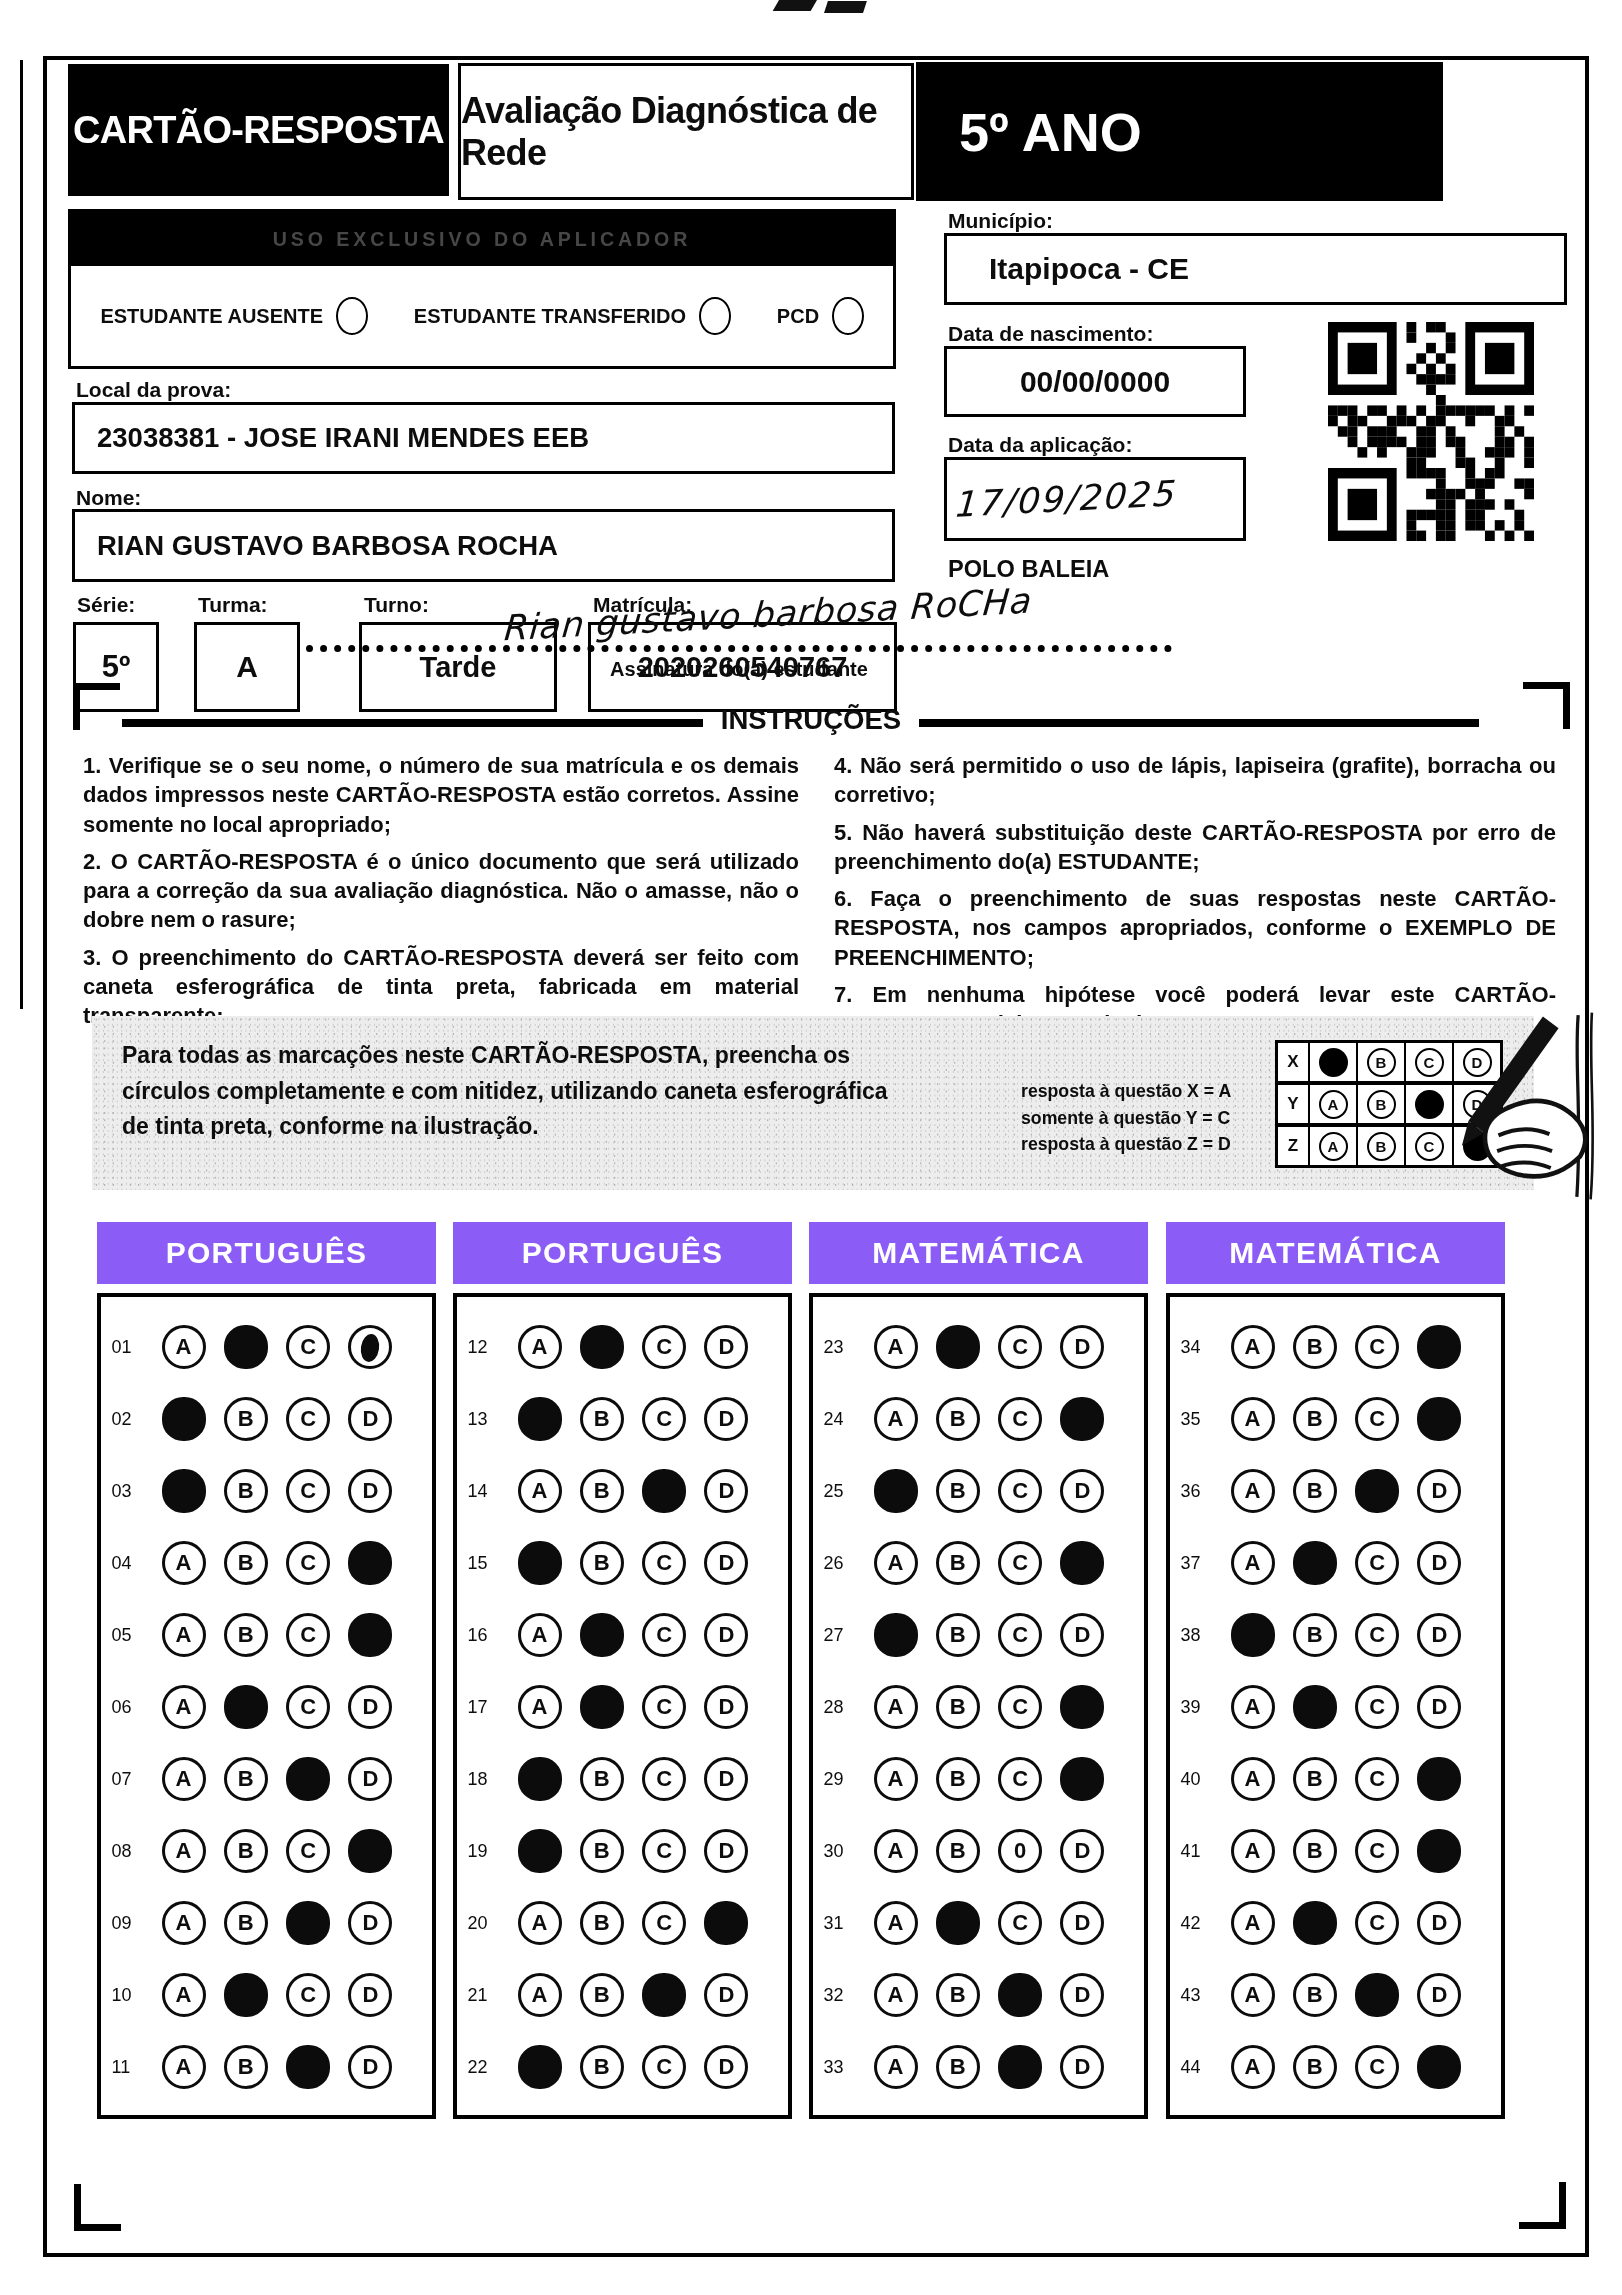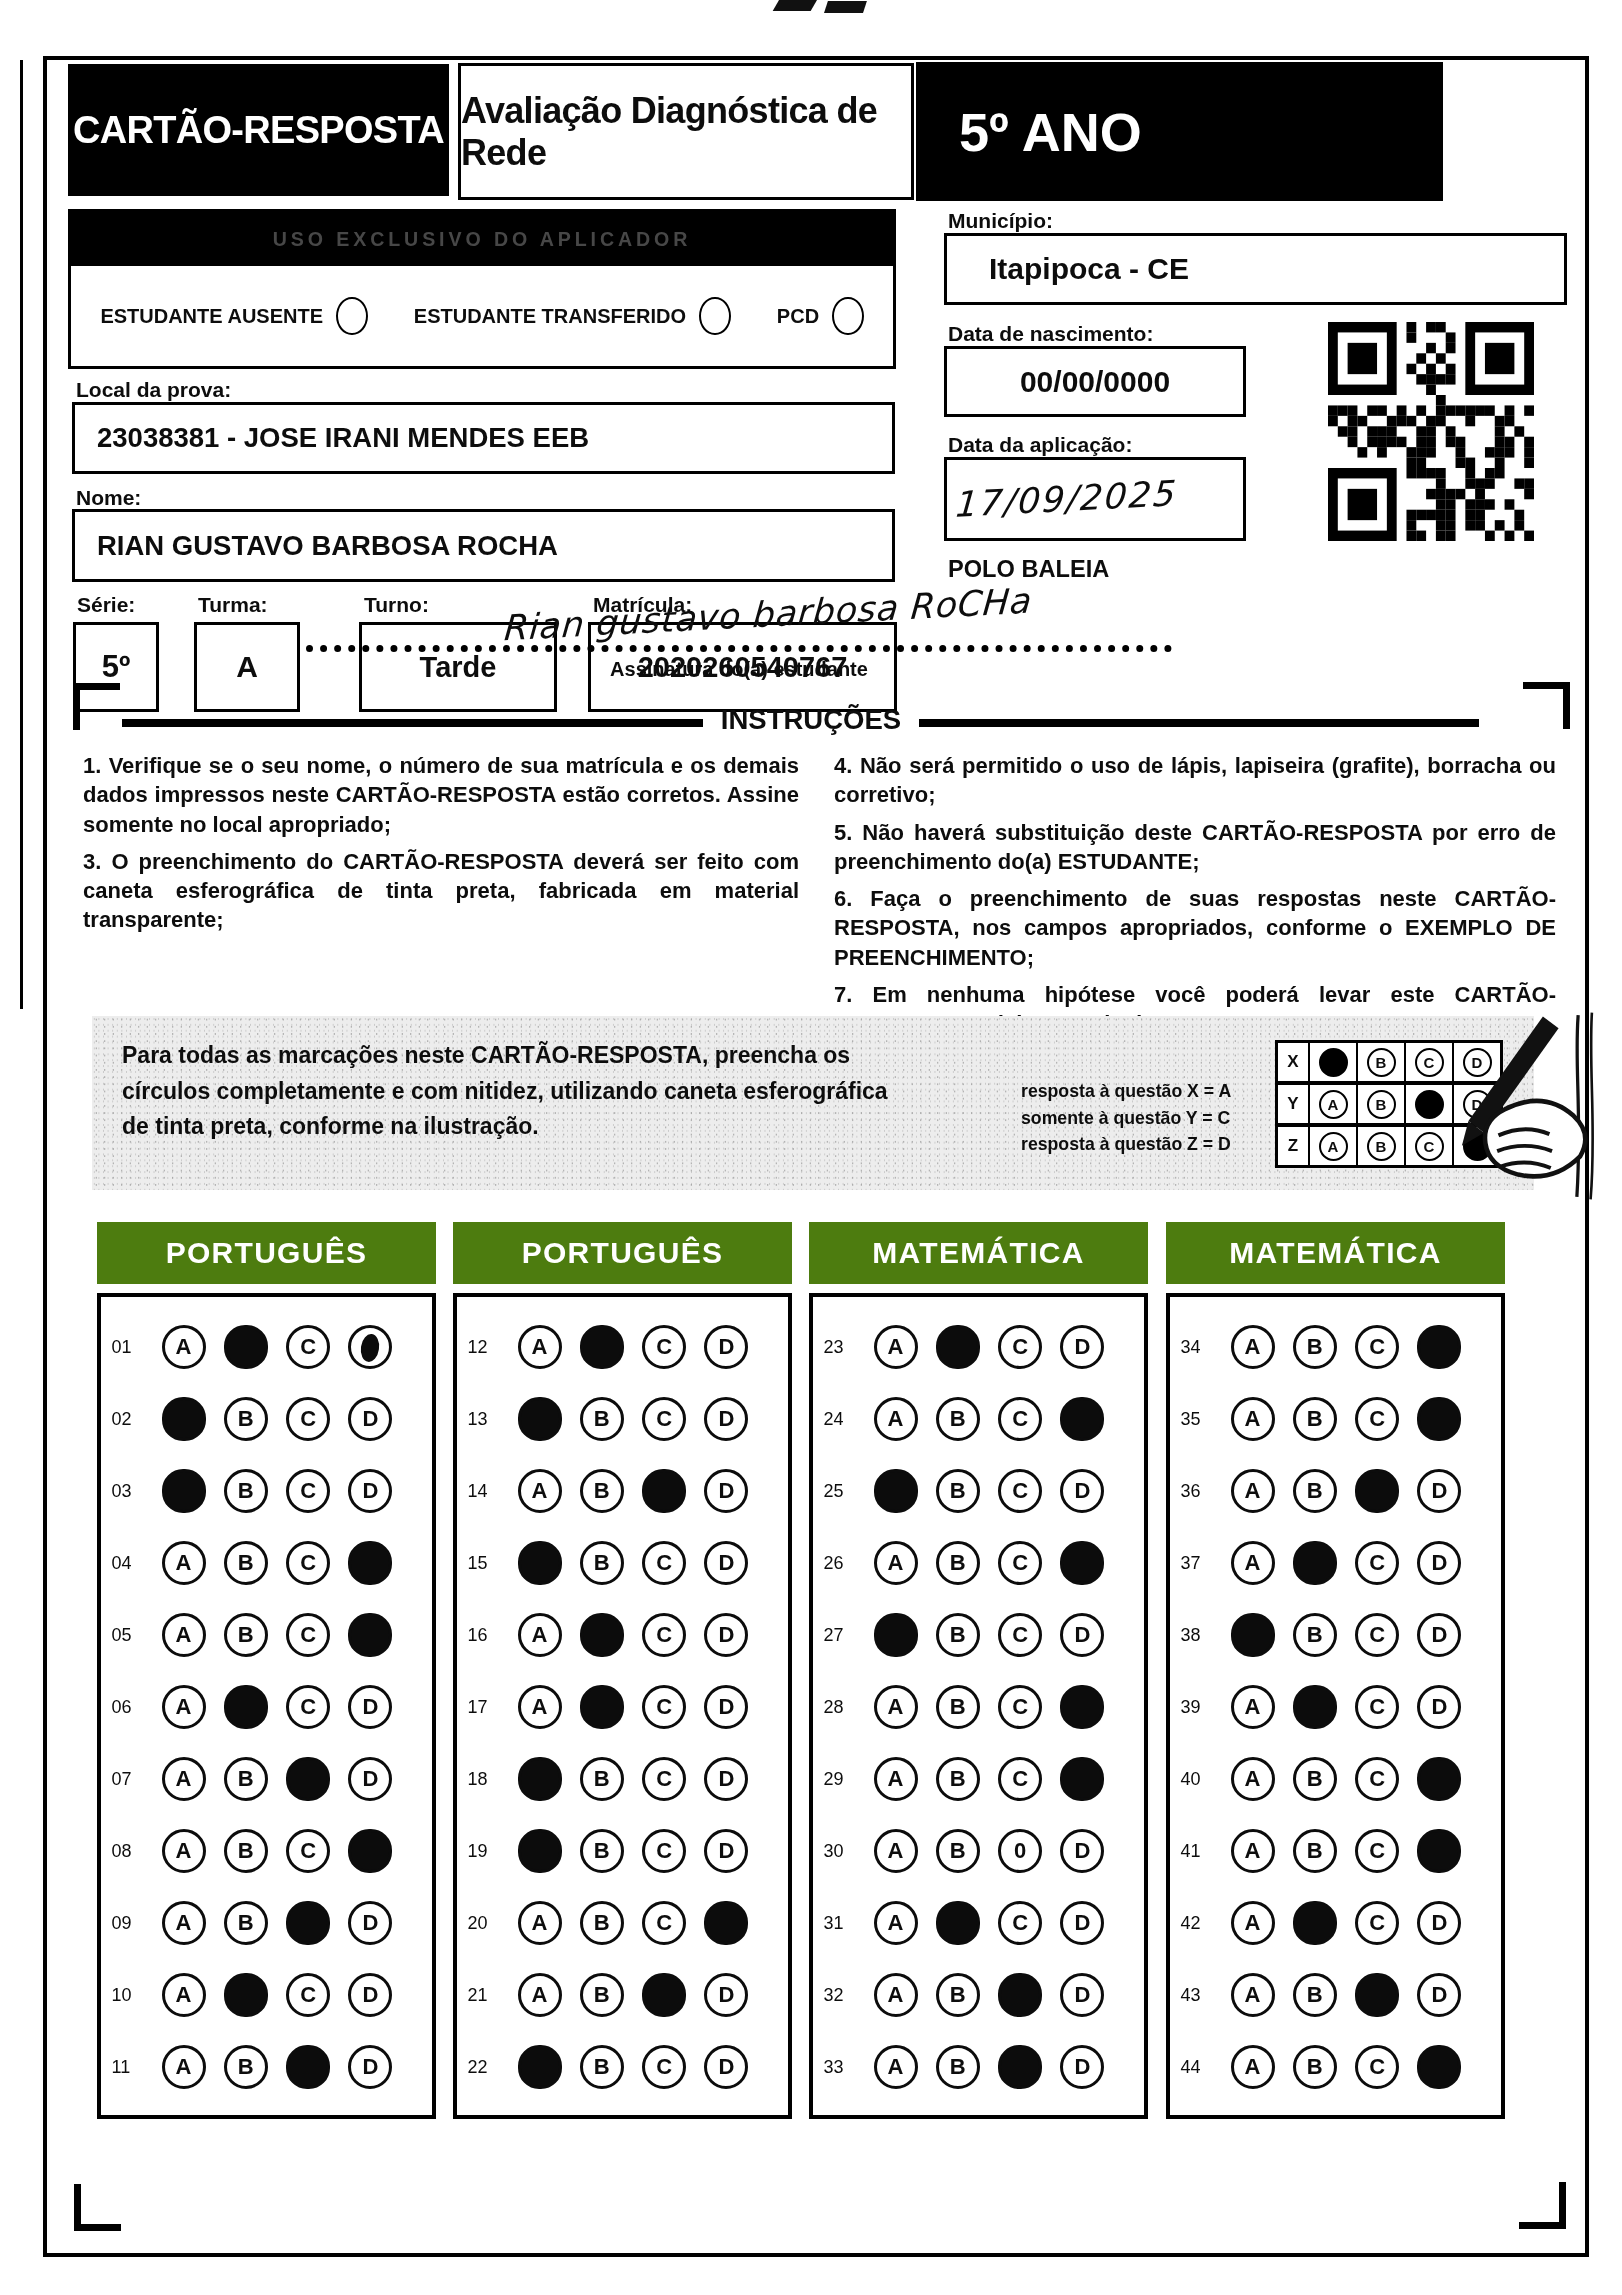--- a/index.html
+++ b/index.html
@@ -78,21 +78,21 @@
   .ex-row:last-child{border-bottom:none}
   .ex-cell{width:46px;height:38px;display:flex;align-items:center;justify-content:center;border-right:2px solid #000}
   .ex-cell:last-child{border-right:none}
   .ex-label{width:30px;font-size:17px;font-weight:700}
   .ex-bub{width:29px;height:29px;border:2.6px solid #000;border-radius:50%;display:flex;align-items:center;
           justify-content:center;font-size:15px;font-weight:700;box-sizing:border-box}
   .ex-bub.filled{background:#000;color:transparent;border-color:#000}
   .hand{left:1407px;top:1011px;width:196px;height:190px}
 
   
-  .sec-head{position:absolute;top:1222px;height:62px;background:#4d7c0f;color:#fff;font-size:30px;
+  .sec-head{position:absolute;top:1222px;height:62px;background:#8b5cf6;color:#fff;font-size:30px;
             font-weight:700;letter-spacing:1.3px;display:flex;align-items:center;justify-content:center}
   .sec-body{position:absolute;top:1293px;height:826px;border:4.6px solid #000;box-sizing:border-box;
             padding-top:14.4px;background:#fff}
   .q-row{display:flex;align-items:center;height:72px;padding-left:10.5px}
   .q-num{width:50px;font-size:18px;font-weight:400}
   .bub{width:44px;height:44px;border:3.3px solid #0c0c0c;border-radius:50%;margin-right:18.3px;
        display:flex;align-items:center;justify-content:center;font-size:22px;font-weight:700;
        position:relative;box-sizing:border-box}
   .bub.filled{background:#0c0c0c;color:transparent;border-color:#0c0c0c;border-radius:48%}
   .blob{position:absolute;width:18.3px;height:27.5px;background:#0c0c0c;border-radius:50%;transform:rotate(8deg)}
@@ -303,20 +303,21 @@
 <div class="br" style="left:74px;top:2184px;width:7.2px;height:47px"></div>
 <div class="br" style="left:74px;top:2224px;width:47px;height:7.2px"></div>
 <div class="br" style="left:1559px;top:2182px;width:7.2px;height:47px"></div>
 <div class="br" style="left:1519px;top:2222px;width:47px;height:7.2px"></div>
 
 <div class="abs ins-line-l"></div>
 <div class="abs ins-title">INSTRUÇÕES</div>
 <div class="abs ins-line-r"></div>
 <div class="abs ins-col-l">
     <p class="instr-p">1. Verifique se o seu nome, o número de sua matrícula e os demais dados impressos neste CARTÃO-RESPOSTA estão corretos. Assine somente no local apropriado;</p>
+    <p class="instr-p">2. O CARTÃO-RESPOSTA é o único documento que será utilizado para a correção da sua avaliação diagnóstica. Não o amasse, não o dobre nem o rasure;</p>
     <p class="instr-p">3. O preenchimento do CARTÃO-RESPOSTA deverá ser feito com caneta esferográfica de tinta preta, fabricada em material transparente;</p>
   </div>
 <div class="abs ins-col-r">
     <p class="instr-p">4. Não será permitido o uso de lápis, lapiseira (grafite), borracha ou corretivo;</p>
     <p class="instr-p">5. Não haverá substituição deste CARTÃO-RESPOSTA por erro de preenchimento do(a) ESTUDANTE;</p>
     <p class="instr-p">6. Faça o preenchimento de suas respostas neste CARTÃO-RESPOSTA, nos campos apropriados, conforme o EXEMPLO DE PREENCHIMENTO;</p>
     <p class="instr-p">7. Em nenhuma hipótese você poderá levar este CARTÃO-RESPOSTA ao deixar a sala de provas.</p>
   </div>
 
 <div class="abs ex-box"></div>

